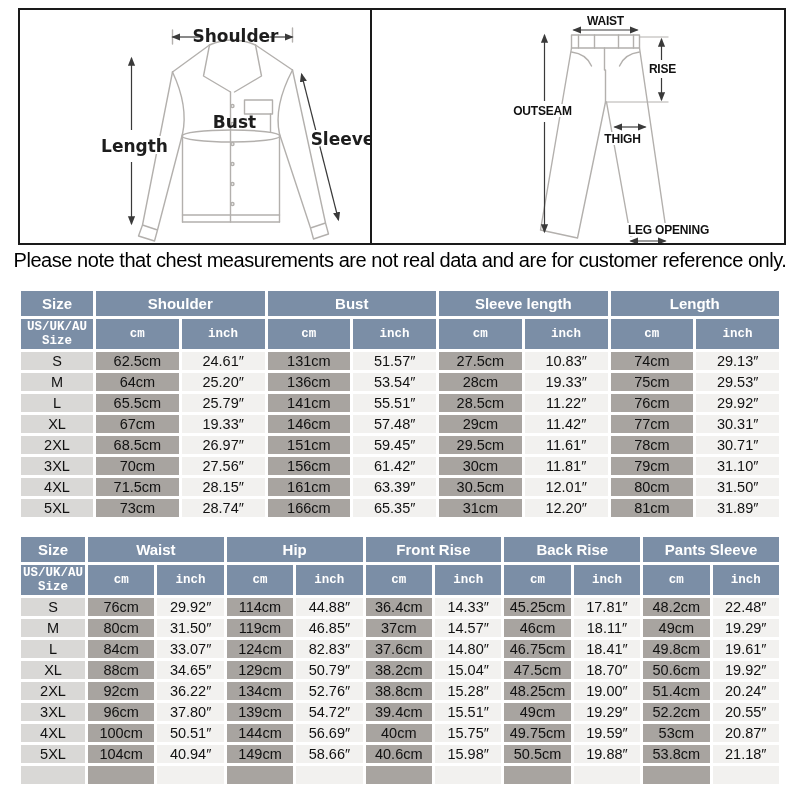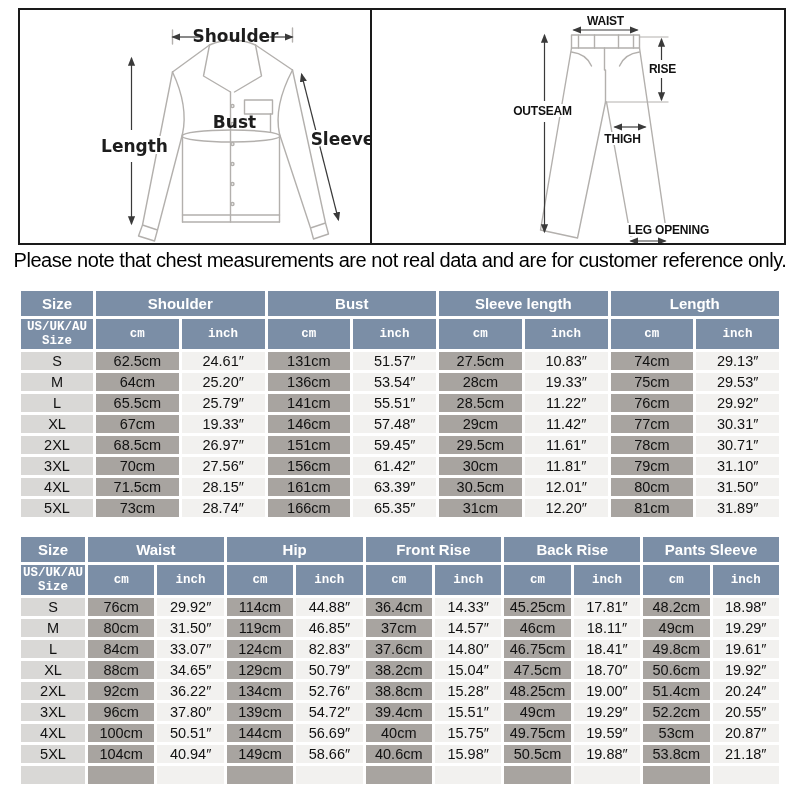--- a/index.html
+++ b/index.html
@@ -313,21 +313,21 @@
           <td class="cell-size">S</td>
           <td class="cell-cm">76cm</td>
           <td class="cell-inch">29.92″</td>
           <td class="cell-cm">114cm</td>
           <td class="cell-inch">44.88″</td>
           <td class="cell-cm">36.4cm</td>
           <td class="cell-inch">14.33″</td>
           <td class="cell-cm">45.25cm</td>
           <td class="cell-inch">17.81″</td>
           <td class="cell-cm">48.2cm</td>
-          <td class="cell-inch">18.98″</td>
+          <td class="cell-inch">22.48″</td>
         </tr>
         <tr>
           <td class="cell-size">M</td>
           <td class="cell-cm">80cm</td>
           <td class="cell-inch">31.50″</td>
           <td class="cell-cm">119cm</td>
           <td class="cell-inch">46.85″</td>
           <td class="cell-cm">37cm</td>
           <td class="cell-inch">14.57″</td>
           <td class="cell-cm">46cm</td>

